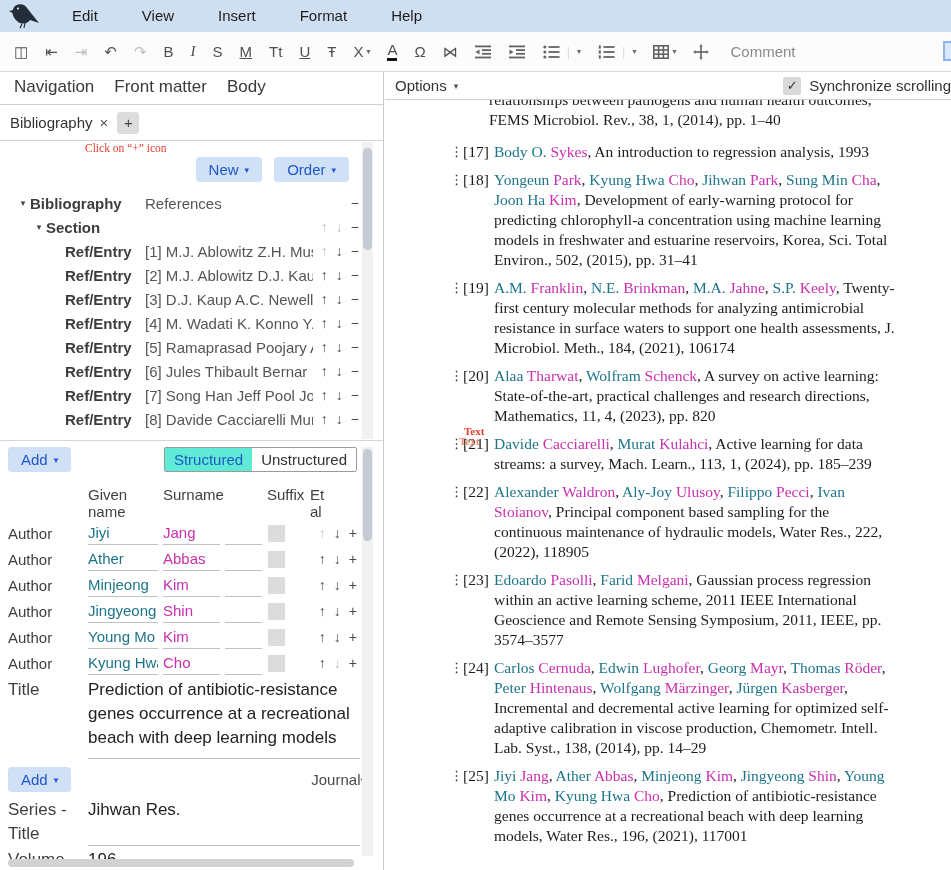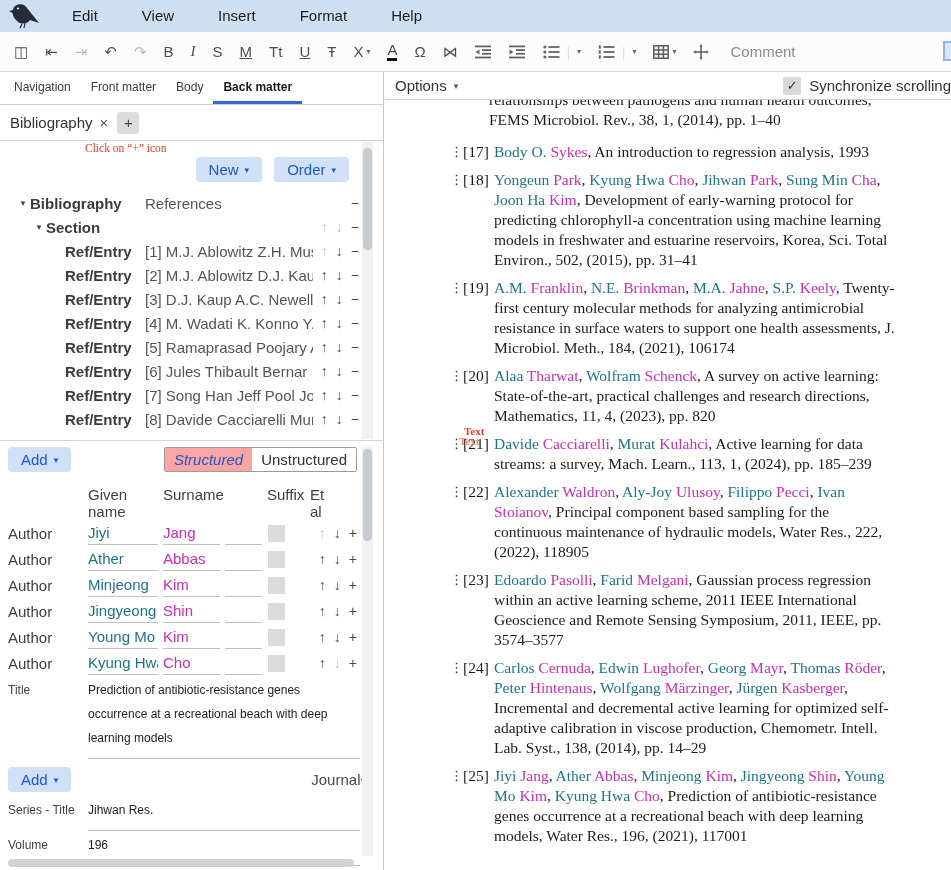--- a/index.html
+++ b/index.html
@@ -31,21 +31,21 @@
   .tbtn svg .st{stroke:#636363;stroke-width:1.6;fill:none;}
   .tbtn svg .fl{fill:#636363;}
   .partial-box{position:absolute;right:-6px;top:9px;width:14px;height:20px;border:2px solid #8fb3ea;background:#dbe7fa;}
 
   
   .left-panel{position:absolute;top:72px;left:0;width:384px;bottom:0;border-right:1px solid #c9c9c9;background:#fff;}
   .right-panel{position:absolute;top:72px;left:385px;width:566px;bottom:0;background:#fff;}
 
   
   .seg-tabs{height:33px;display:flex;padding-left:4px;border-bottom:1px solid #d2d2d2;}
-  .seg-tab{padding:0 10px;line-height:30px;font-size:12px;color:#3a3a3a;border-bottom:3px solid transparent;}
+  .seg-tab{padding:0 10px;line-height:30px;font-size:17px;color:#3a3a3a;border-bottom:3px solid transparent;}
   .seg-tab.active{font-weight:bold;color:#191919;border-bottom-color:var(--accent);}
 
   
   .doc-tabs{height:36px;display:flex;align-items:center;padding-left:10px;border-bottom:1px solid #d2d2d2;}
   .doc-title{font-size:15px;color:#333;}
   .doc-close{margin-left:7px;color:#555;font-size:15px;}
   .plus-btn{margin-left:9px;width:22px;height:22px;background:#dcdcdc;border-radius:3px;display:flex;align-items:center;justify-content:center;font-size:15px;color:#444;}
 
   
   .hint{margin:1px 0 0 85px;font-family:"Liberation Serif",serif;font-size:11.5px;color:var(--annotation_red);}
@@ -67,37 +67,37 @@
   .scrollbar-v{position:absolute;width:11px;background:#f1f1f1;}
   .scrollbar-v .thumb{width:9px;margin-left:1px;background:#c4cbd4;border-radius:5px;}
   .tree-scroll{left:362px;top:70px;height:297px;}
   .tree-scroll .thumb{margin-top:6px;height:102px;}
 
   
   .editor{position:absolute;top:368px;left:0;right:0;bottom:0;border-top:1px solid #d6d6d6;padding-left:8px;}
   .editor-head{display:flex;align-items:center;margin-top:6px;}
   .toggle{margin-left:auto;margin-right:26px;display:flex;border:1px solid #9a9a9a;border-radius:2px;overflow:hidden;font-size:15px;}
   .toggle .opt{padding:3px 9px;color:#333;background:#fff;}
-  .toggle .opt.sel{background:#fca5a5;color:var(--button_text);font-style:italic;}
+  .toggle .opt.sel{background:#5eead4;color:var(--button_text);}
   .grid-head{display:flex;margin-top:14px;color:#3f3f3f;font-size:15px;line-height:17px;}
   .c-role{width:80px;}
   .c-given{width:70px;margin-right:5px;}
   .c-surname{width:57px;margin-right:5px;}
   .c-suffix{width:37px;margin-right:6px;margin-left:42px;}
   .c-etal{width:22px;}
   .a-row{display:flex;align-items:center;height:26px;font-size:15px;}
   .a-role{width:80px;color:#3f3f3f;}
   .in{border-bottom:1px solid #c0c0c0;height:23px;line-height:22px;white-space:nowrap;overflow:hidden;}
   .in.g{width:70px;margin-right:5px;color:var(--given);}
   .in.s{width:57px;margin-right:5px;color:var(--surname);}
   .in.x{width:37px;margin-right:6px;}
   .etal-box{width:17px;height:17px;background:#dcdcdc;}
   .a-controls{margin-left:auto;margin-right:26px;display:flex;gap:8px;color:#4a4a4a;font-size:14px;}
   .a-controls .off{color:#c3c3c3;}
-  .field-row{display:flex;font-size:12px;margin-top:2px;}
+  .field-row{display:flex;font-size:17px;margin-top:2px;}
   .f-label{width:80px;color:#3f3f3f;line-height:24px;}
   .f-value{width:272px;color:#222;line-height:24px;border-bottom:1px solid #c0c0c0;padding-bottom:8px;}
   .add-row{display:flex;align-items:center;margin-top:8px;margin-bottom:6px;}
   .journal{margin-left:auto;margin-right:18px;color:#4a4a4a;font-size:15px;display:flex;align-items:center;}
   .journal .car{font-size:9px;color:#777;}
   .editor-scroll{left:362px;top:6px;bottom:14px;}
   .editor-scroll .thumb{margin-top:2px;height:92px;}
   .h-scroll{position:absolute;left:8px;bottom:3px;width:346px;height:8px;background:#d2d2d2;border-radius:4px;}
 
   
@@ -229,21 +229,20 @@
   <span class="comment">Comment</span>
   <span class="partial-box"></span>
 </div>
 
 <div class="left-panel">
 
   <div class="seg-tabs">
     <span class="seg-tab">Navigation</span>
       <span class="seg-tab">Front matter</span>
       <span class="seg-tab">Body</span>
-      <span class="seg-tab active">Back matter</span>
   </div>
 
   <div class="doc-tabs">
     <span class="doc-title">Bibliography</span>
     <span class="doc-close">×</span>
     <span class="plus-btn">+</span>
   </div>
 
   <div class="hint">Click on “+” icon</div>
 

